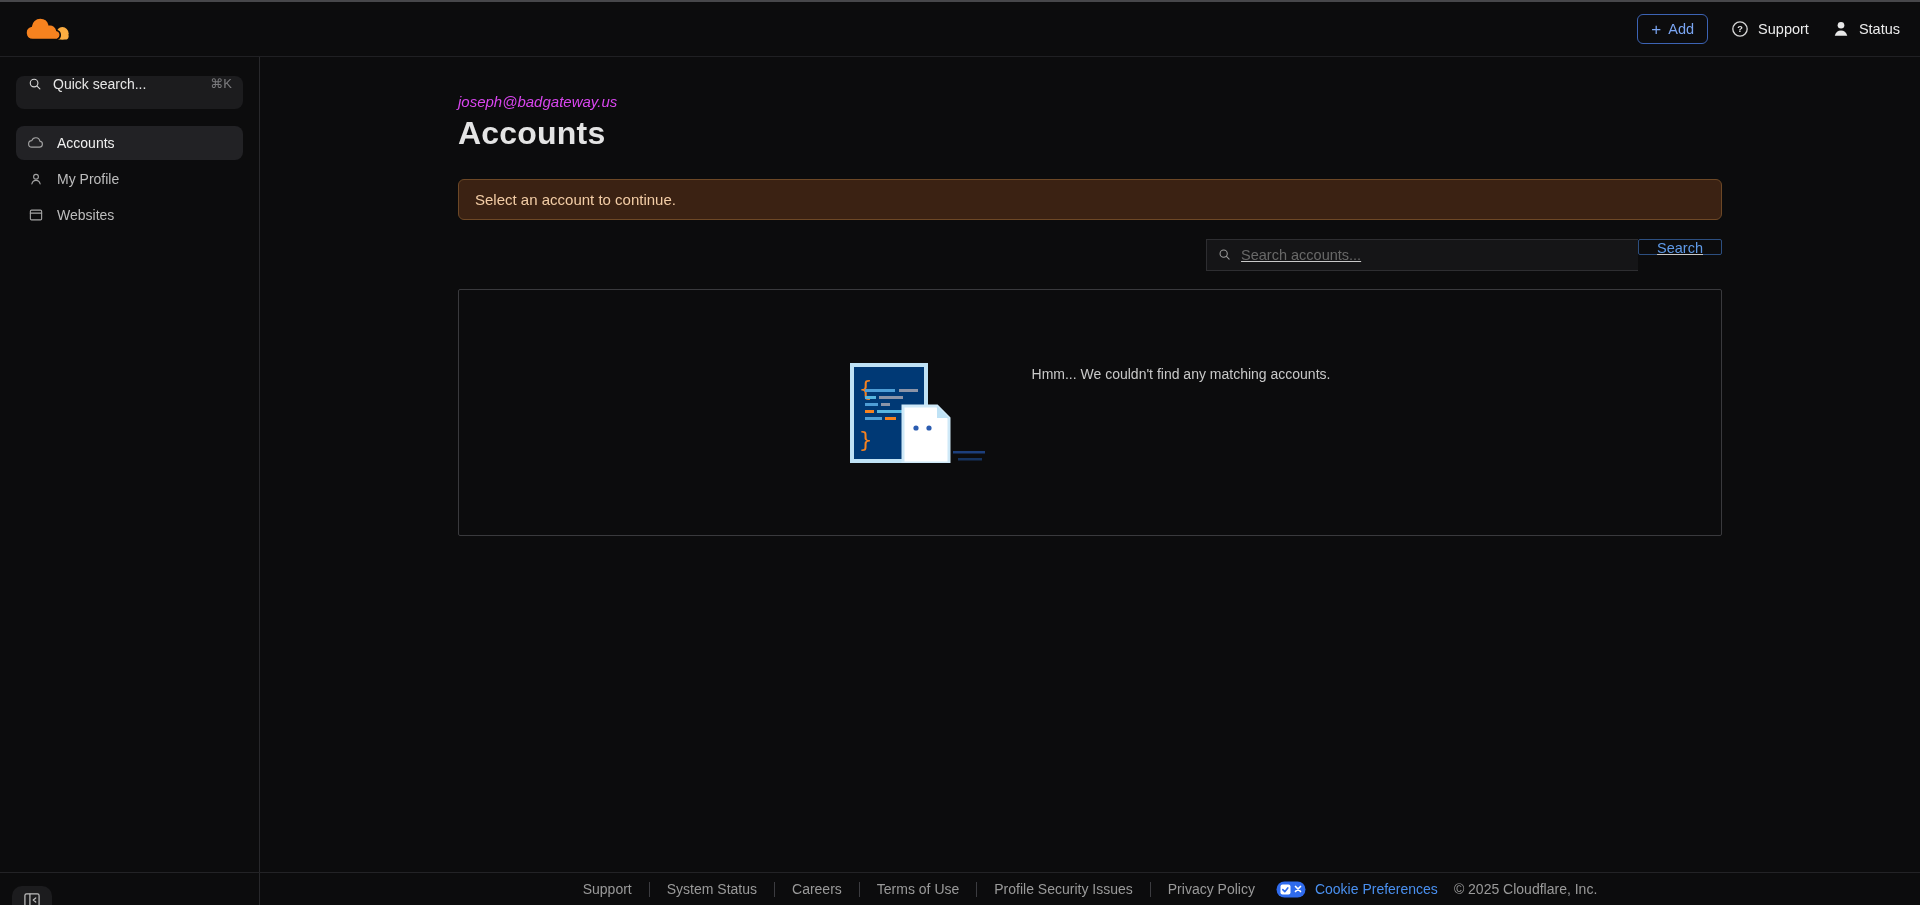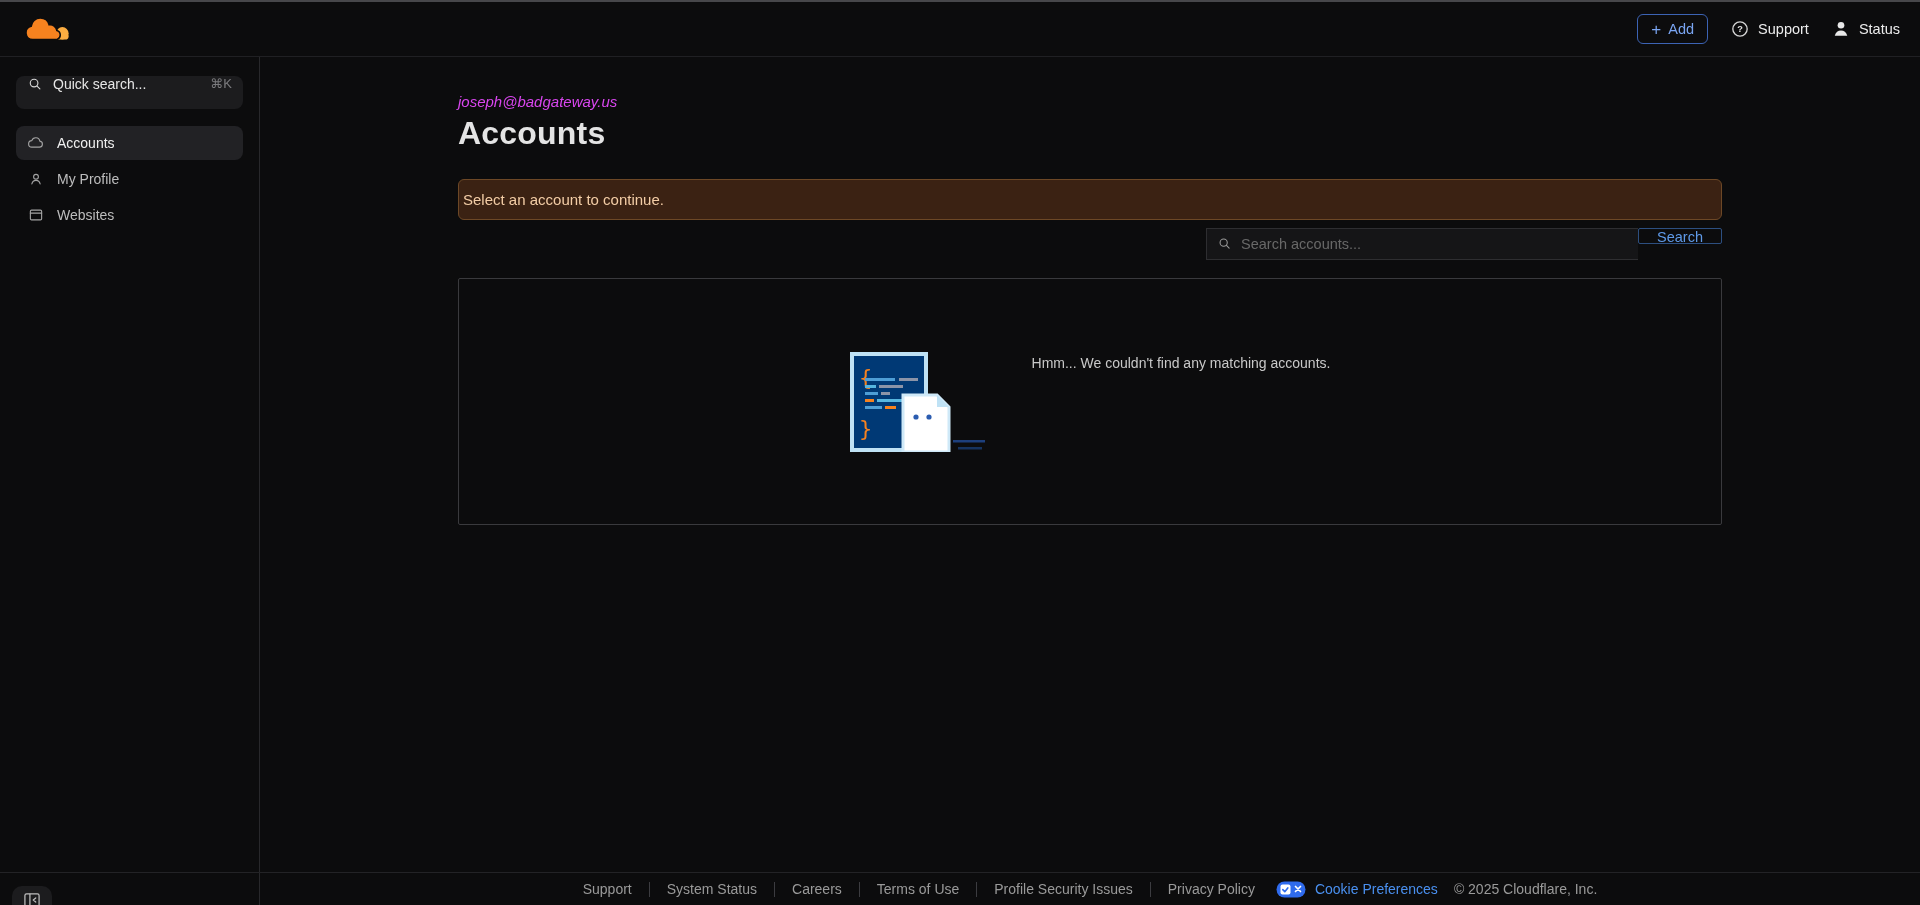--- a/index.html
+++ b/index.html
@@ -33,25 +33,25 @@
   .nav { margin-top:17px; display:flex; flex-direction:column; gap:2px; }
   .nav-item { display:flex; align-items:center; gap:12px; height:34px; padding:0 11px;
               border-radius:8px; color:#bdbdbd; font-size:14px; cursor:pointer; }
   .nav-item.active { background:#222225; color:#f0f0f0; }
   .nav-ic { stroke:#a3a3a3; fill:none; stroke-width:1.5; stroke-linecap:round; stroke-linejoin:round; }
 
   .main { flex:1; padding:36px 198px 0 198px; overflow:hidden; }
   .acct-email { color:#d946ef; font-size:15px;font-style:italic; }
   .page-title { color:#e4e4e4; font-size:32px; font-weight:700; margin-top:5px; letter-spacing:.2px; }
 
-  .alert-banner { margin-top:27px; height:41px; display:flex; align-items:center; padding:0 4px;
+  .alert-banner { margin-top:27px; height:41px; display:flex; align-items:center; padding:0 16px;
                   background:#3b2213; border:1px solid #6d4826; border-radius:6px;
                   color:#f3cda6; font-size:15px; }
 
-  .search-row { margin-top:8px; display:flex; justify-content:flex-end; }
+  .search-row { margin-top:19px; display:flex; justify-content:flex-end;text-decoration:underline; }
   .acct-search { display:flex; align-items:center; width:432px; height:32px; background:#151517;
                  border:1px solid #2e2e31; border-right:none; padding:0 10px; }
   .acct-search input { flex:1; background:transparent; border:none; outline:none;
                        color:#d8d8d8; font-size:14.5px; font-family:inherit; margin-left:8px; }
   .acct-search input::placeholder { color:#686868; }
   .search-btn { height:16px; padding:0 18px; background:transparent; border:1px solid #2d4f80;
                 color:#5f9ae8; font-size:14.5px; border-radius:2px; cursor:pointer; font-family:inherit; }
 
   .empty-card { margin-top:18px; height:247px; border:1px solid #3a3a3d; border-radius:2px;
                 display:flex; align-items:center; justify-content:center; }

